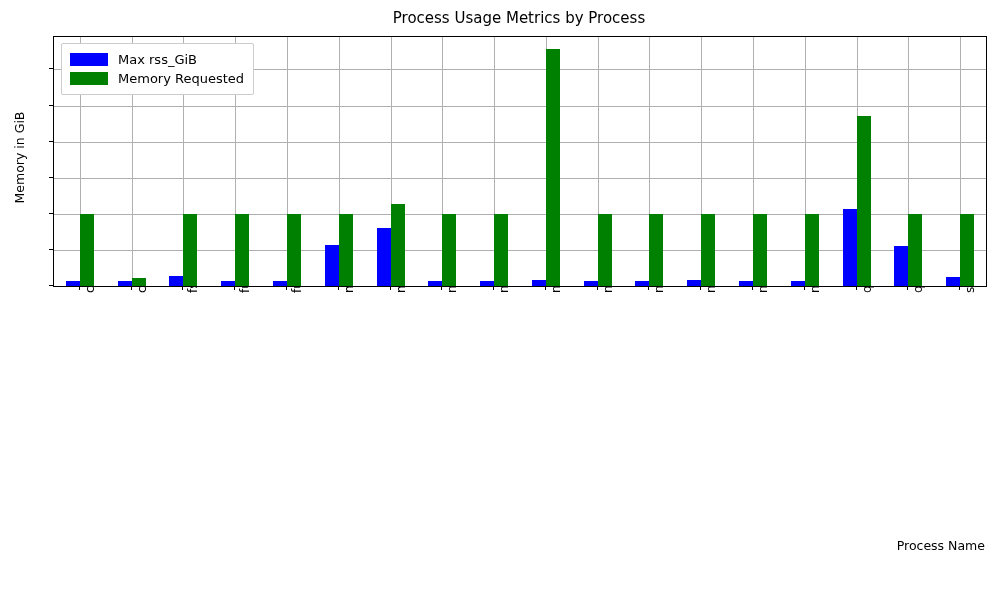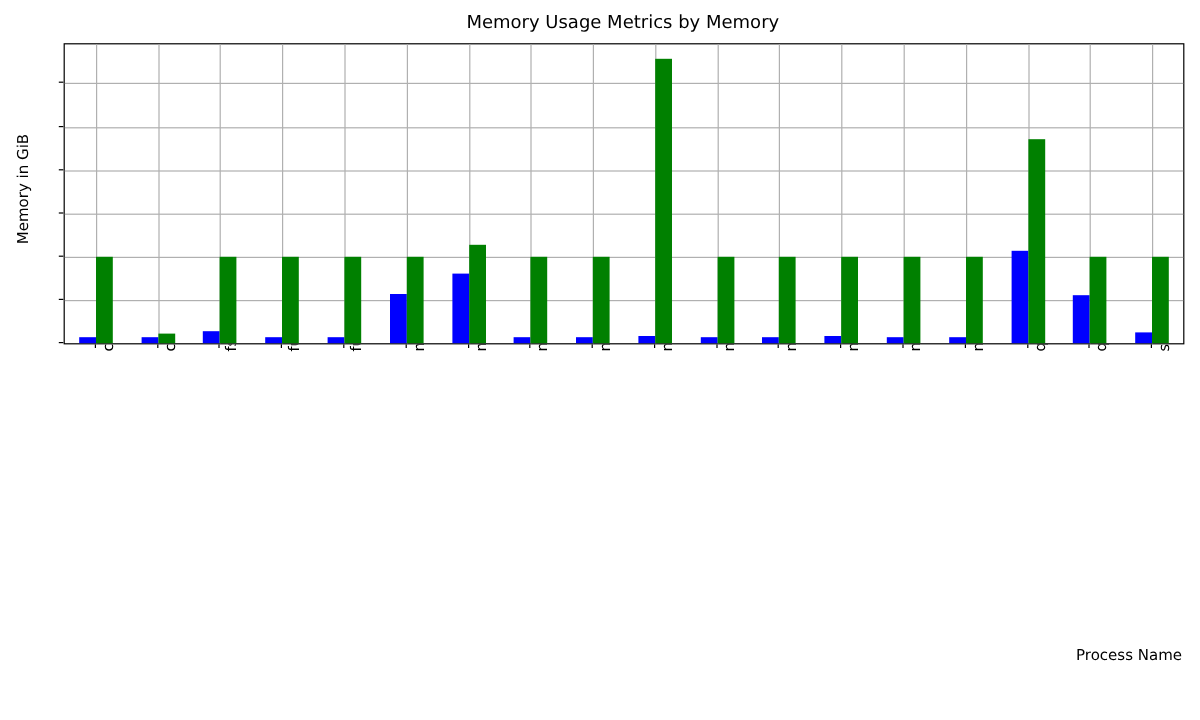--- a/index.html
+++ b/index.html
@@ -143,21 +143,21 @@
     font-size: 13px;
     line-height: 14px;
     white-space: nowrap;
   }
 </style>
 </head>
 <body>
 
 <div id="figure">
 
-  <div id="chart-title">Memory Usage Metrics by Memory</div>
+  <div id="chart-title">Process Usage Metrics by Process</div>
 
   <div id="ylabel">Memory in GiB</div>
   <div id="xlabel">Process Name</div>
 
   <div id="ytick-labels"></div>
   <div id="ytick-marks">
       <div class="ytick-mark" style="top: 285px;"></div>
       <div class="ytick-mark" style="top: 248.913px;"></div>
       <div class="ytick-mark" style="top: 212.826px;"></div>
       <div class="ytick-mark" style="top: 176.739px;"></div>
@@ -266,14 +266,24 @@
         <div class="bar bar-green" title="nibabel_read-nii — Memory Requested: 2" style="background: rgb(0, 128, 0); left: 750.778px; width: 13.98px; height: 72.1739px;"></div>
         <div class="bar bar-blue" title="qsmjl_rts — Max rss_GiB: 2.13" style="background: rgb(0, 0, 255); left: 788.576px; width: 13.98px; height: 76.8652px;"></div>
         <div class="bar bar-green" title="qsmjl_rts — Memory Requested: 4.7" style="background: rgb(0, 128, 0); left: 802.556px; width: 13.98px; height: 169.609px;"></div>
         <div class="bar bar-blue" title="qsmjl_vsharp — Max rss_GiB: 1.1" style="background: rgb(0, 0, 255); left: 840.353px; width: 13.98px; height: 39.6957px;"></div>
         <div class="bar bar-green" title="qsmjl_vsharp — Memory Requested: 2" style="background: rgb(0, 128, 0); left: 854.333px; width: 13.98px; height: 72.1739px;"></div>
         <div class="bar bar-blue" title="scipy_numpy_nibabel_bet_erode — Max rss_GiB: 0.26" style="background: rgb(0, 0, 255); left: 892.131px; width: 13.98px; height: 9.38261px;"></div>
         <div class="bar bar-green" title="scipy_numpy_nibabel_bet_erode — Memory Requested: 2" style="background: rgb(0, 128, 0); left: 906.111px; width: 13.98px; height: 72.1739px;"></div>
       </div>
   </div>
 
+  <div id="legend">
+    <div class="legend-row">
+      <span class="legend-swatch" style="background: rgb(0, 0, 255);"></span>
+      <span class="legend-text">Max rss_GiB</span>
+    </div>
+    <div class="legend-row">
+      <span class="legend-swatch" style="background: rgb(0, 128, 0);"></span>
+      <span class="legend-text">Memory Requested</span>
+    </div>
+  </div>
 
 </div>
 
 </body></html>

